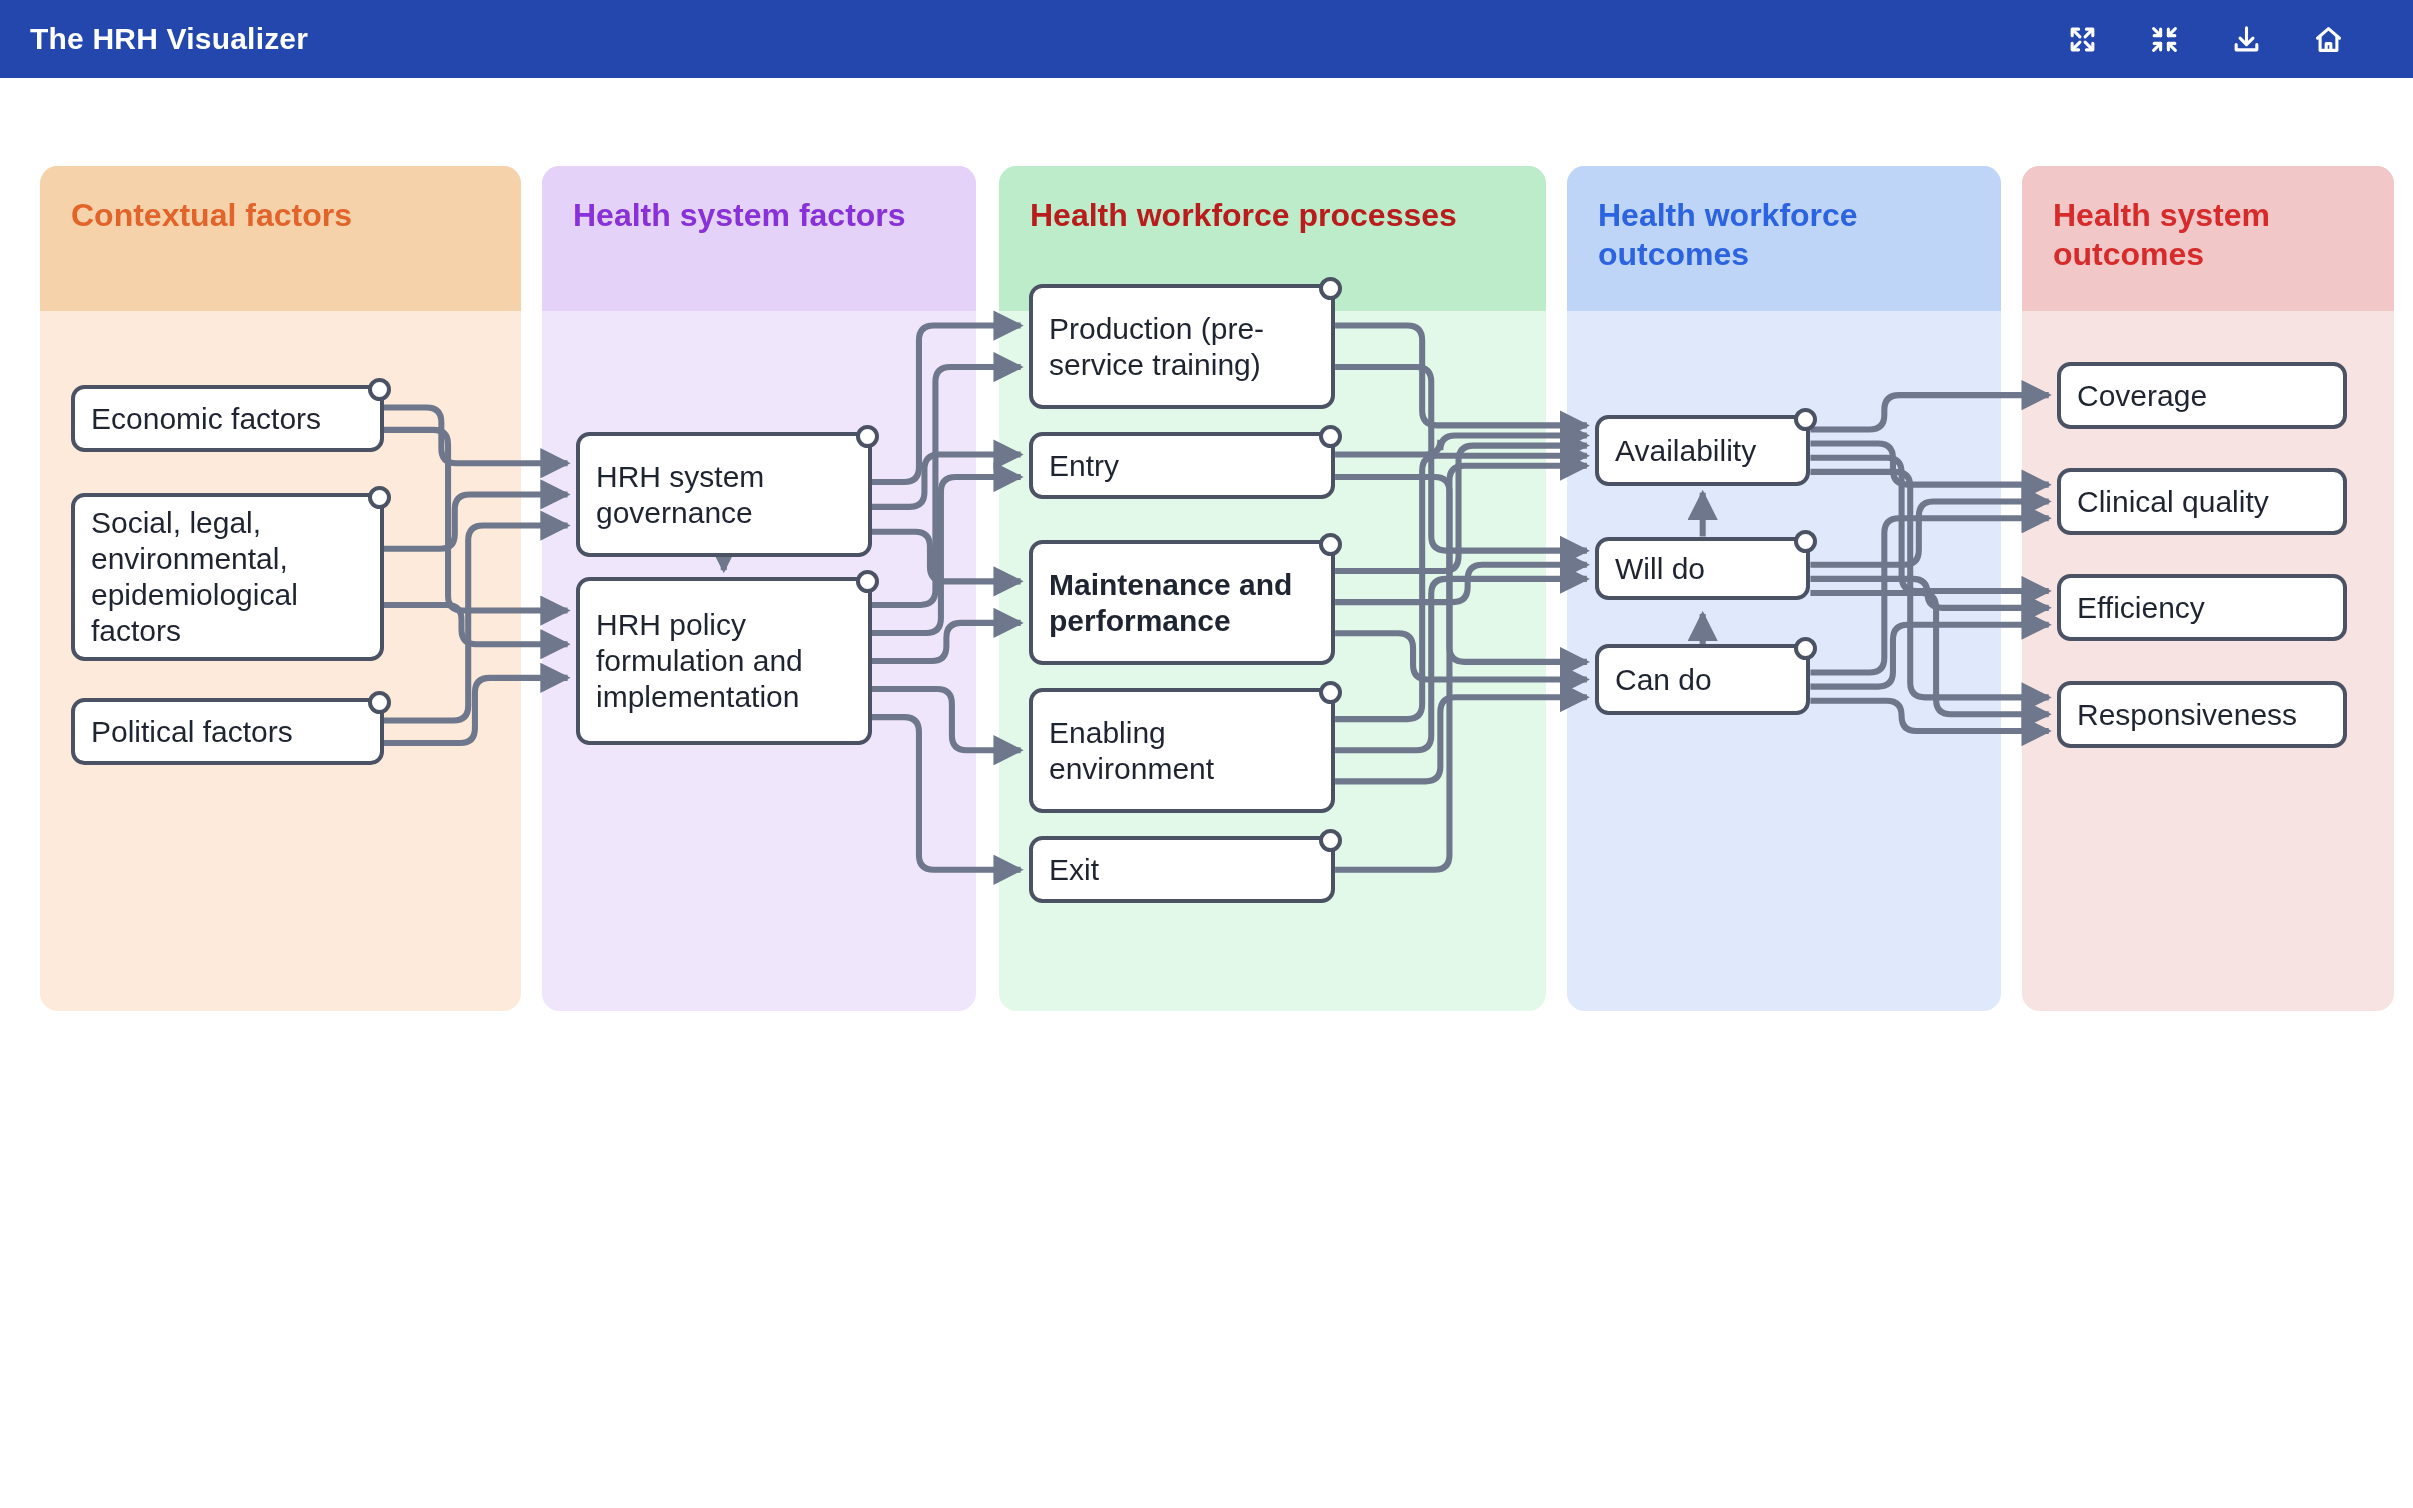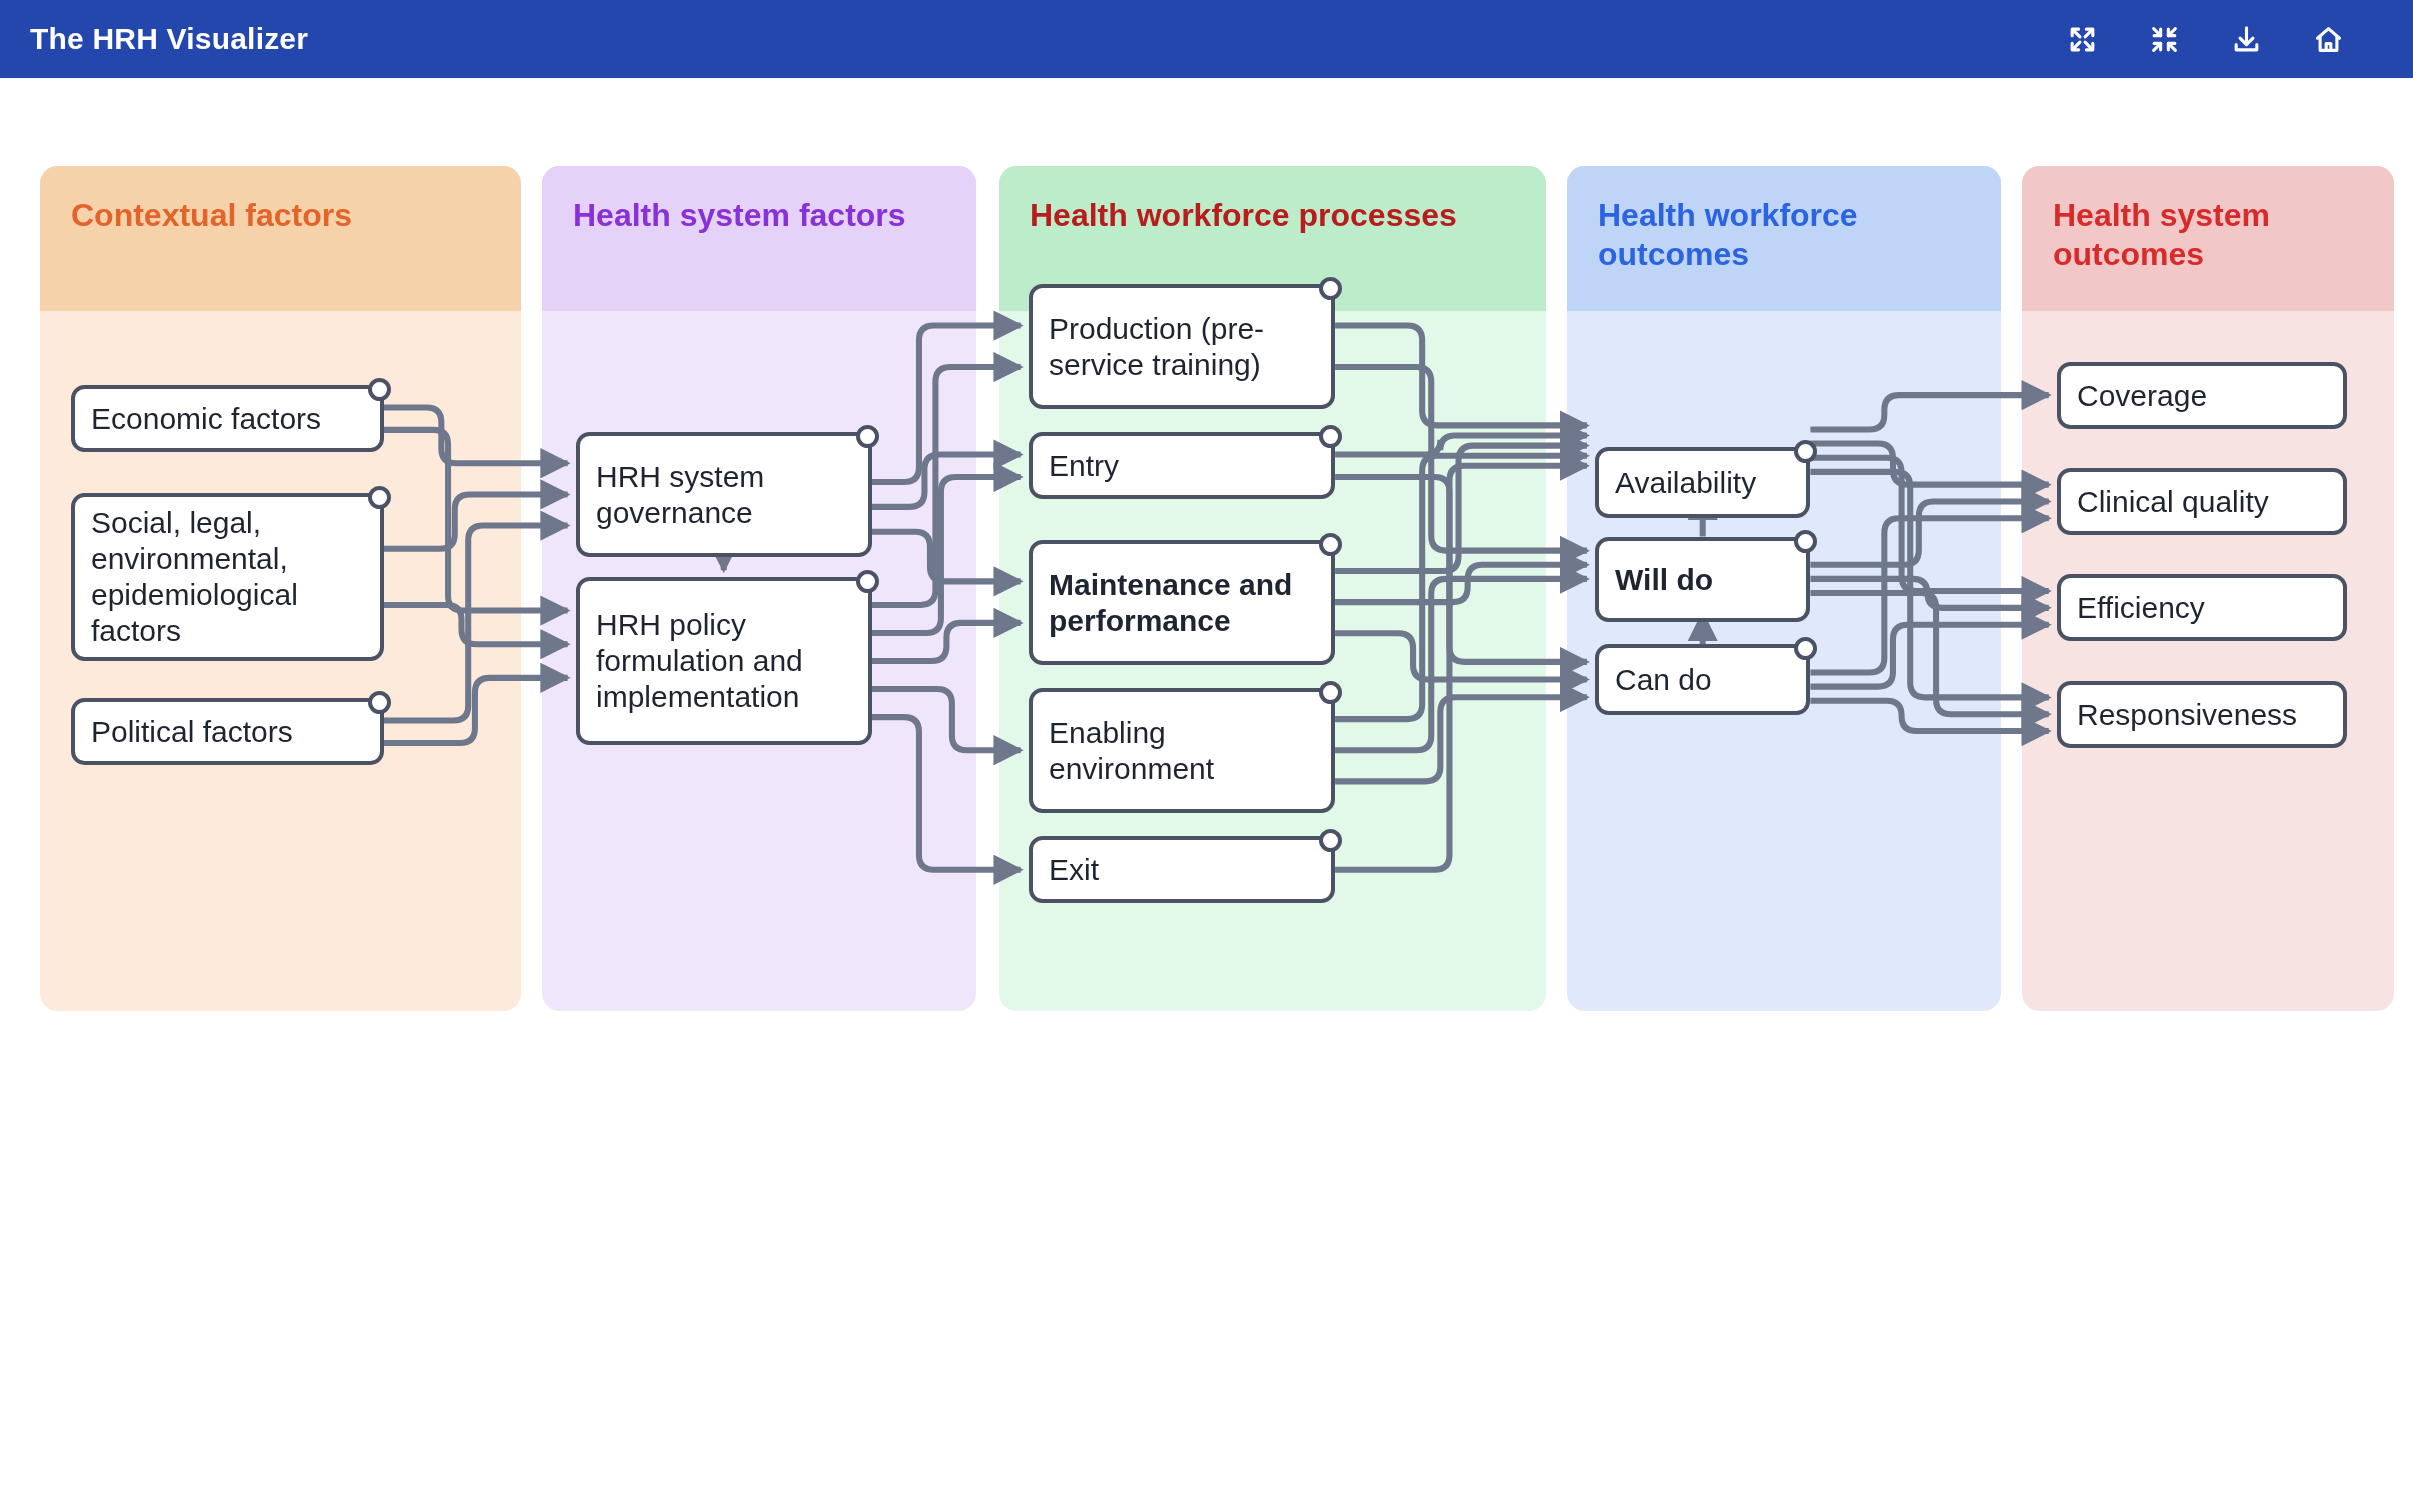--- a/index.html
+++ b/index.html
@@ -183,25 +183,25 @@
         <span class="handle" style="right: -11.4px; top: -11.4px;"></span>
       </div>
       <div class="node" style="left: 1029px; top: 610px; width: 306px; height: 125px;">
         <span class="node-label">Enabling environment</span>
         <span class="handle" style="right: -11.4px; top: -11.4px;"></span>
       </div>
       <div class="node" style="left: 1029px; top: 758px; width: 306px; height: 67px;">
         <span class="node-label">Exit</span>
         <span class="handle" style="right: -11.4px; top: -11.4px;"></span>
       </div>
-      <div class="node" style="left: 1595px; top: 337px; width: 215px; height: 71px; margin-top: 32px;">
+      <div class="node" style="left: 1595px; top: 337px; width: 215px; height: 71px;">
         <span class="node-label">Availability</span>
         <span class="handle" style="right: -11.4px; top: -11.4px;"></span>
       </div>
-      <div class="node" style="left: 1595px; top: 459px; width: 215px; height: 85px; font-weight: bold;">
+      <div class="node" style="left: 1595px; top: 459px; width: 215px; height: 63px;">
         <span class="node-label">Will do</span>
         <span class="handle" style="right: -11.4px; top: -11.4px;"></span>
       </div>
       <div class="node" style="left: 1595px; top: 566px; width: 215px; height: 71px;">
         <span class="node-label">Can do</span>
         <span class="handle" style="right: -11.4px; top: -11.4px;"></span>
       </div>
       <div class="node" style="left: 2057px; top: 284px; width: 290px; height: 67px;">
         <span class="node-label">Coverage</span>
       </div>

